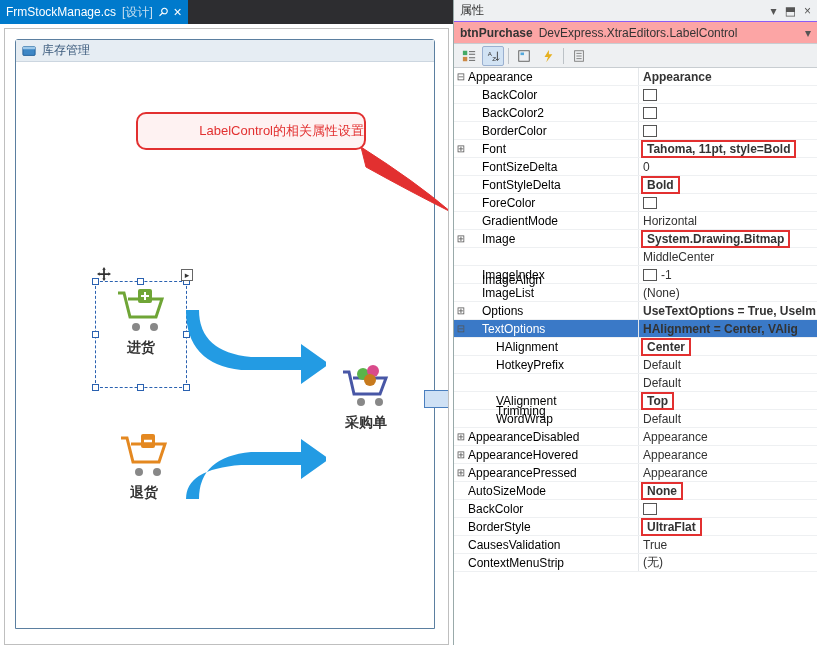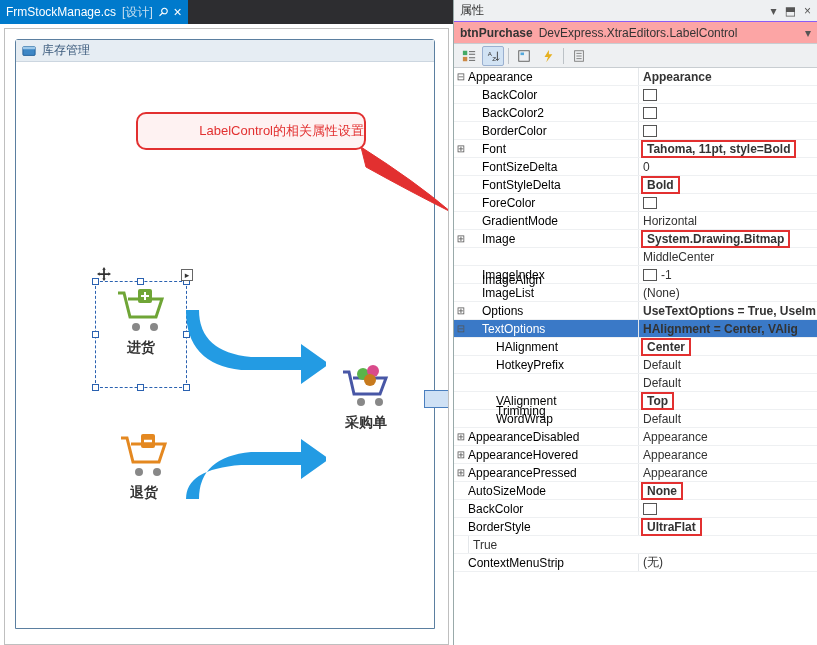--- a/index.html
+++ b/index.html
@@ -422,20 +422,21 @@
         <div class="exp"></div>
         <div class="indent" style="width: 0px;"></div>
         <div class="name" style="width: 170px;">BorderStyle</div>
         <div class="val">
           <span class="redbox">UltraFlat</span>
         </div>
       </div>
       <div class="row">
         <div class="exp"></div>
         <div class="indent" style="width: 0px;"></div>
+        <div class="name" style="width: 170px;">CausesValidation</div>
         <div class="val">
           <span>True</span>
         </div>
       </div>
       <div class="row">
         <div class="exp"></div>
         <div class="indent" style="width: 0px;"></div>
         <div class="name" style="width: 170px;">ContextMenuStrip</div>
         <div class="val">
           <span>(无)</span>

